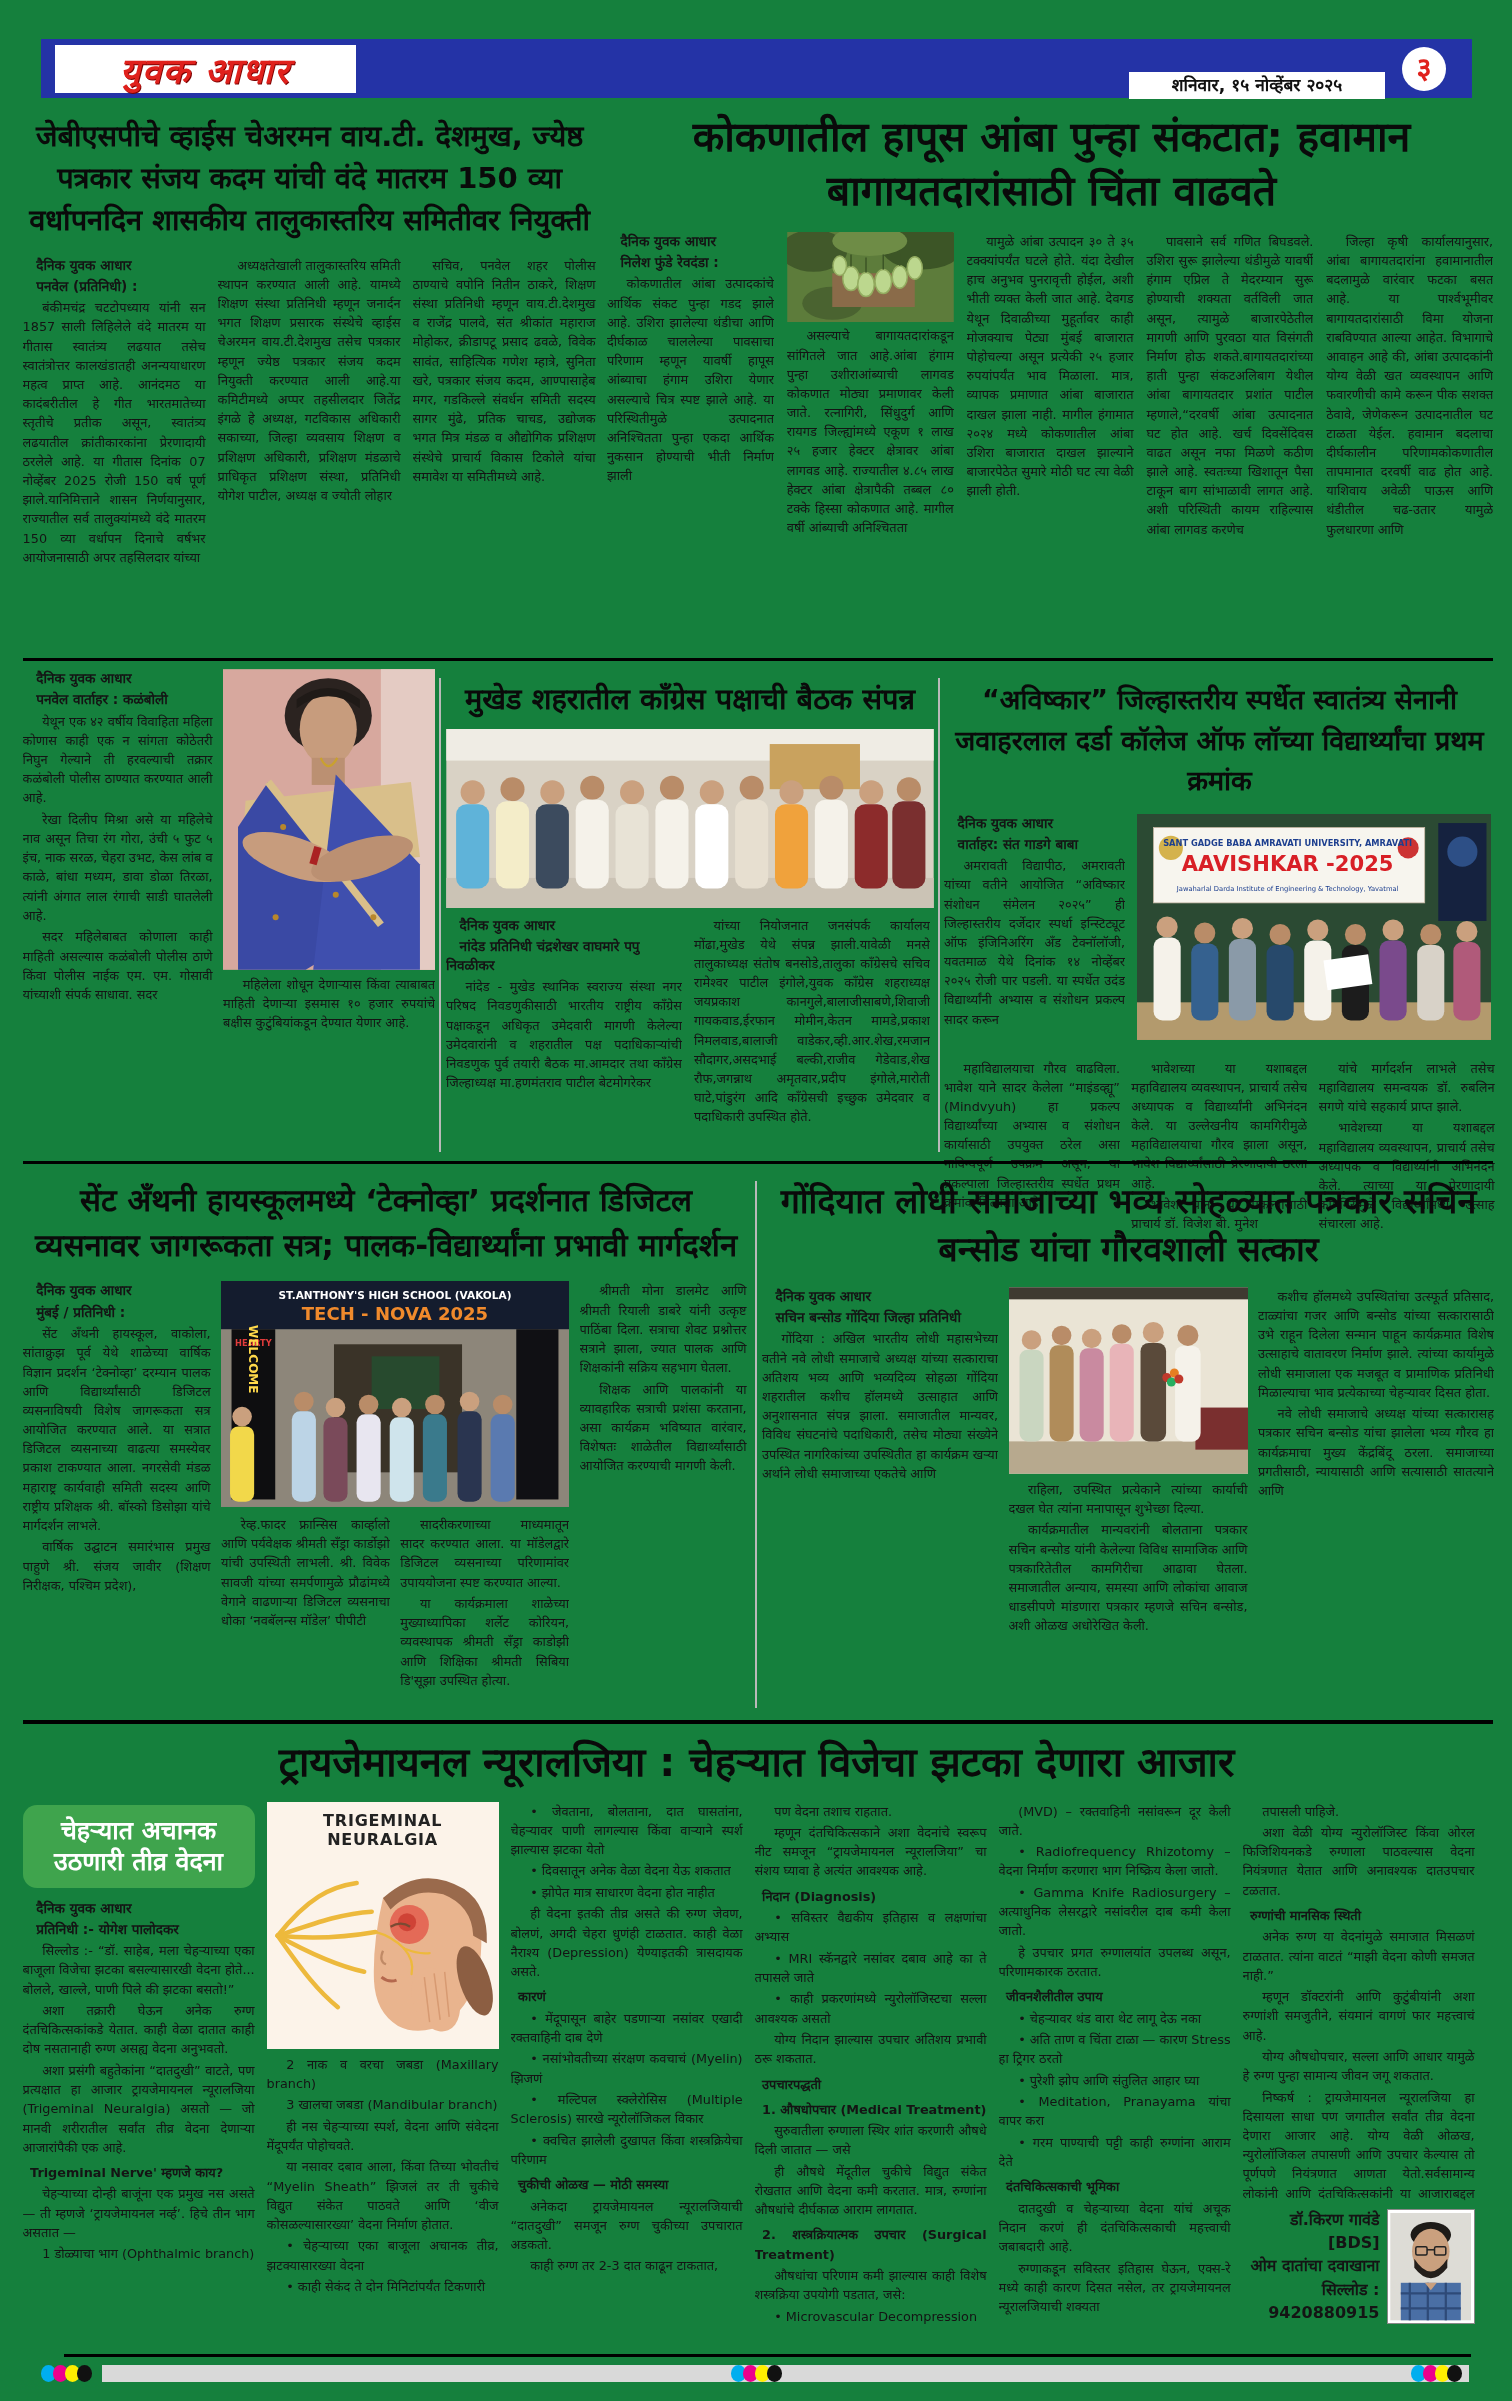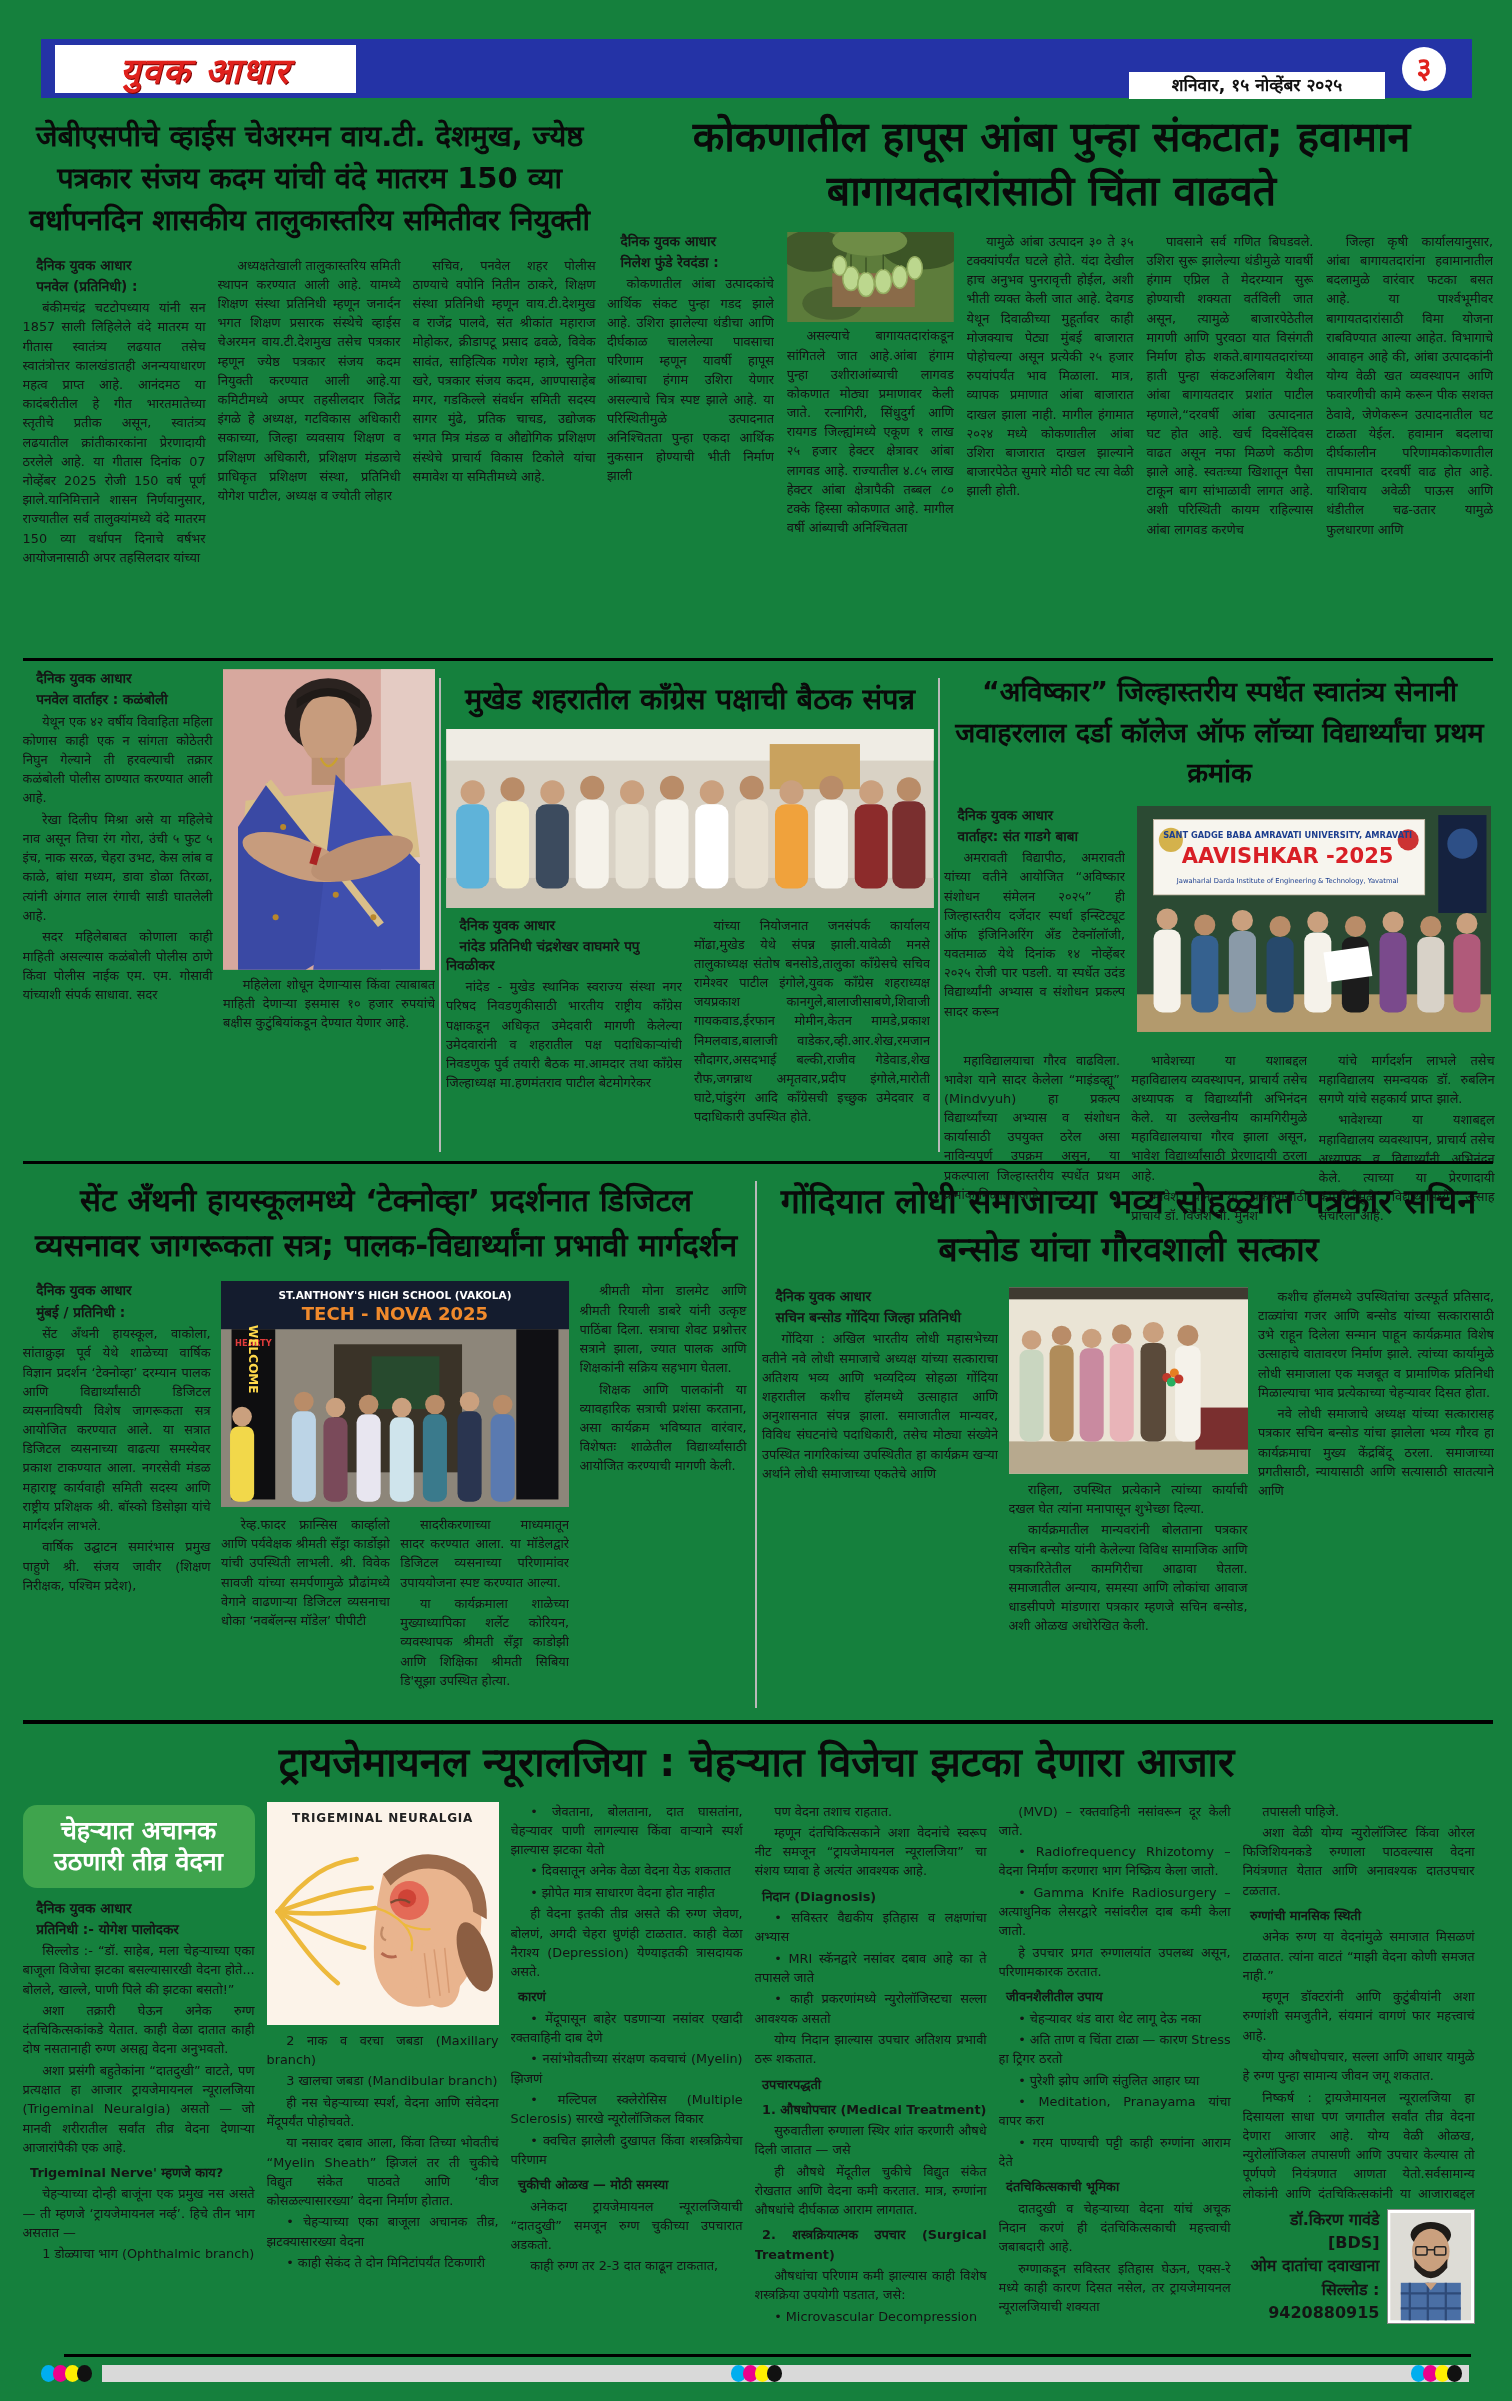--- a/index.html
+++ b/index.html
@@ -24,21 +24,21 @@
   .flow p{margin:0 0 2.3px 0;text-align:justify;text-indent:19.6px;font-size:12.8px;line-height:1.5;}
   .flow p.subhead{font-weight:bold;text-indent:7.5px;margin-top:6px;}
   .by{font-weight:bold;font-size:13.6px;margin:0 0 2.3px 0;text-indent:13.6px;line-height:1.4;}
   .divider{position:absolute;left:22.6px;width:1470px;background:#000;}
   .vrule{position:absolute;width:1.5px;background:#b9b9b9;}
   .photo{display:block;}
   
   .green-banner{border-radius:14px;color:#fff;font-weight:900;font-size:25px;text-align:center;
                 padding:10.5px 6px;line-height:1.25;margin:3px 0 10.5px 0;}
   .illus{background:#fcf3e9;padding:4.5px 3px;margin-bottom:6px;}
-  .illus-title{font-weight:900;font-size:12px;text-align:center;color:#222;letter-spacing:0.8px;margin:4.5px 0;}
+  .illus-title{font-weight:900;font-size:16px;text-align:center;color:#222;letter-spacing:0.8px;margin:4.5px 0;}
   .doctor{display:flex;gap:7.5px;margin-top:7.5px;align-items:flex-end;}
   .doc-lines{flex:1;text-align:right;}
   .doc-lines div{font-weight:900;font-size:16px;line-height:1.45;}
   .doc-photo{border:1.5px solid #888;background:#fff;padding:2.3px;}
   
   .gray-bar{position:absolute;background:#d9d9d9;height:16.6px;}
   .dots{position:absolute;display:flex;}
   .dots span{width:15px;height:16.6px;border-radius:50%;margin-left:-3px;display:block;}
 </style>
 </head>
@@ -211,21 +211,21 @@
       </div>
       <div class="col flow" style="width:236px;">
           <p>यांच्या नियोजनात जनसंपर्क कार्यालय मोंढा,मुखेड येथे संपन्न झाली.यावेळी मनसे तालुकाध्यक्ष संतोष बनसोडे,तालुका काँग्रेसचे सचिव रामेश्वर पाटील इंगोले,युवक काँग्रेस शहराध्यक्ष जयप्रकाश कानगुले,बालाजीसाबणे,शिवाजी गायकवाड,ईरफान मोमीन,केतन मामडे,प्रकाश निमलवाड,बालाजी वाडेकर,व्ही.आर.शेख,रमजान सौदागर,असदभाई बल्की,राजीव गेडेवाड,शेख रौफ,जगन्नाथ अमृतवार,प्रदीप इंगोले,मारोती घाटे,पांडुरंग आदि काँग्रेसची इच्छुक उमेदवार व पदाधिकारी उपस्थित होते.</p>
         </div>
     </div>
   </section>
 
   <div class="vrule" style="left:938px;top:678px;height:474px;"></div>
 
   <section class="art" style="left:944px;top:669px;width:551px;height:488px;">
-    <h2 class="hl" style="font-size:27px;line-height:1.5;margin:3px 0 12px;">“अविष्कार” जिल्हास्तरीय स्पर्धेत स्वातंत्र्य सेनानी जवाहरलाल दर्डा कॉलेज ऑफ लॉच्या विद्यार्थ्यांचा प्रथम क्रमांक</h2>
+    <h2 class="hl" style="font-size:27px;line-height:1.5;margin:11px 0 12px;">“अविष्कार” जिल्हास्तरीय स्पर्धेत स्वातंत्र्य सेनानी जवाहरलाल दर्डा कॉलेज ऑफ लॉच्या विद्यार्थ्यांचा प्रथम क्रमांक</h2>
     <div class="cols" style="gap:12px;height:233px;">
       <div class="col" style="width:181px;">
         <p class="by">दैनिक युवक आधार</p>
         <p class="by">वार्ताहर: संत गाडगे बाबा</p>
         <div class="flow">
             <p>अमरावती विद्यापीठ, अमरावती यांच्या वतीने आयोजित “अविष्कार संशोधन संमेलन २०२५” ही जिल्हास्तरीय दर्जेदार स्पर्धा इन्स्टिट्यूट ऑफ इंजिनिअरिंग अँड टेक्नॉलॉजी, यवतमाळ येथे दिनांक १४ नोव्हेंबर २०२५ रोजी पार पडली. या स्पर्धेत उदंड विद्यार्थ्यांनी अभ्यास व संशोधन प्रकल्प सादर करून</p>
           </div>
       </div>
       <svg class="photo" width="354" height="226" viewBox="0 0 470 300">
         <rect width="470" height="300" fill="#2b4a33"></rect>

